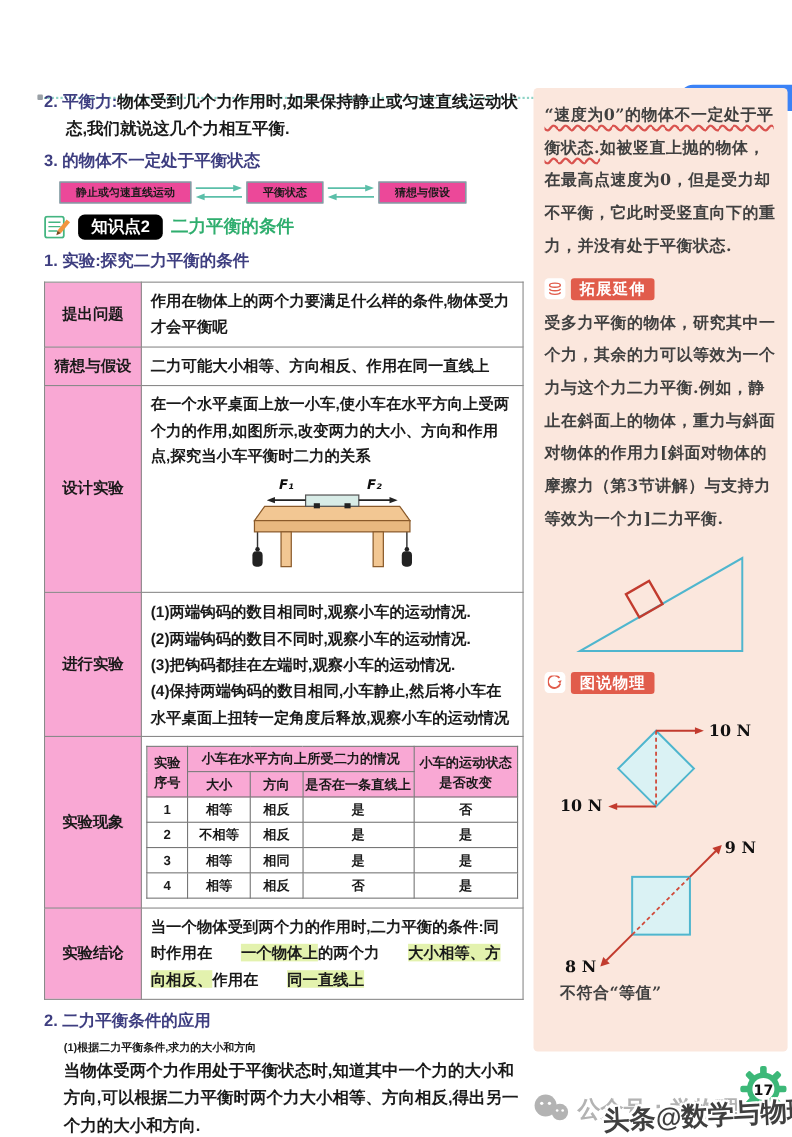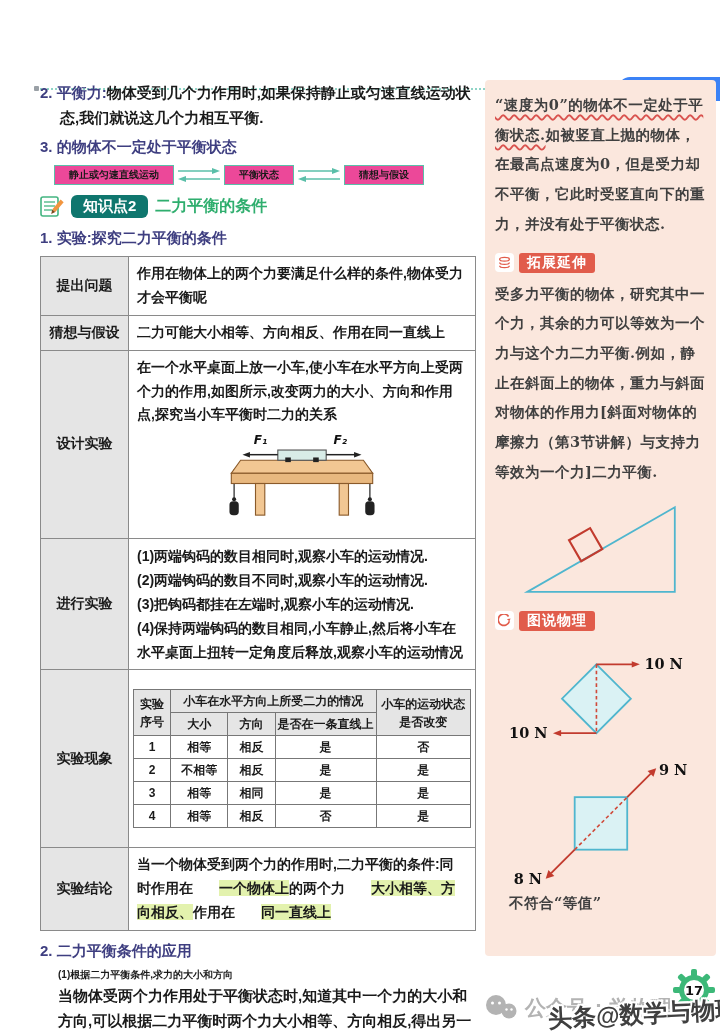--- a/index.html
+++ b/index.html
@@ -25,32 +25,32 @@
   .hang { padding-left:20px; text-indent:-20px; }
   h3.sec { font-size:15px; font-weight:bold; margin-top:5px; line-height:1.6; }
 
   
   .flow { display:flex; align-items:center; margin:6px 0 10px 14px; }
   .flow-box { border:1.5px solid #5bbfa9; background:#ec4899; font-size:10px; font-weight:bold; padding:2px 14px; white-space:nowrap; }
   .flow-arrow { margin:0 2px; flex:none; }
 
   
   .kp-row { display:flex; align-items:center; gap:7px; margin:4px 0 8px 0; }
-  .kp-badge { background:#0f766e; color:#fff; font-size:15px; font-weight:bold; padding:2px 12px; border-radius:6px; }
+  .kp-badge { background:#000000; color:#fff; font-size:15px; font-weight:bold; padding:2px 12px; border-radius:6px; }
   .kp-title { color:#2fae6e; font-size:16px; font-weight:bold; }
 
   
   table.exp { border-collapse:collapse; width:100%; margin:6px 0 8px 0; }
   table.exp th, table.exp td { border:1.5px solid #8a8a8a; font-size:14px; }
-  table.exp th { width:88px; text-align:center; font-weight:bold; padding:4px 2px; background:#e5e5e5; }
+  table.exp th { width:88px; text-align:center; font-weight:bold; padding:4px 2px; background:#f9a8d4; }
   table.exp td { padding:5px 8px; font-weight:bold; line-height:1.7; }
   .fig-wrap { text-align:center; margin-top:2px; }
   .steps div { line-height:1.72; }
 
-  table.obs { border-collapse:collapse; width:100%; table-layout:fixed; margin:15px 0; }
+  table.obs { border-collapse:collapse; width:100%; table-layout:fixed; margin:4px 0; }
   table.obs th, table.obs td { border:1px solid #777; font-size:12px; font-weight:bold; text-align:center; padding:2px 1px; line-height:1.5; }
   .hl { background:#e3f2ae;margin-left:26px; }
 
   .sub-bold { font-size:10px; font-weight:bold; margin-top:3px; line-height:1.7; }
 
   
   .pinkbox { background:#fbe7dd; border-radius:4px; padding:10px 10px 8px 10px; min-height:876px; }
   .side-badge-row { display:flex; align-items:center; gap:5px; margin:4px 0 6px 0; }
   .side-icon-box { width:19px; height:19px; background:#fff; border-radius:4px; display:flex; align-items:center; justify-content:center; flex:none; }
   .side-badge { background:#e15c4b; color:#fff; font-size:14px; font-weight:bold; padding:1px 8px; border-radius:3px; letter-spacing:1px; }

